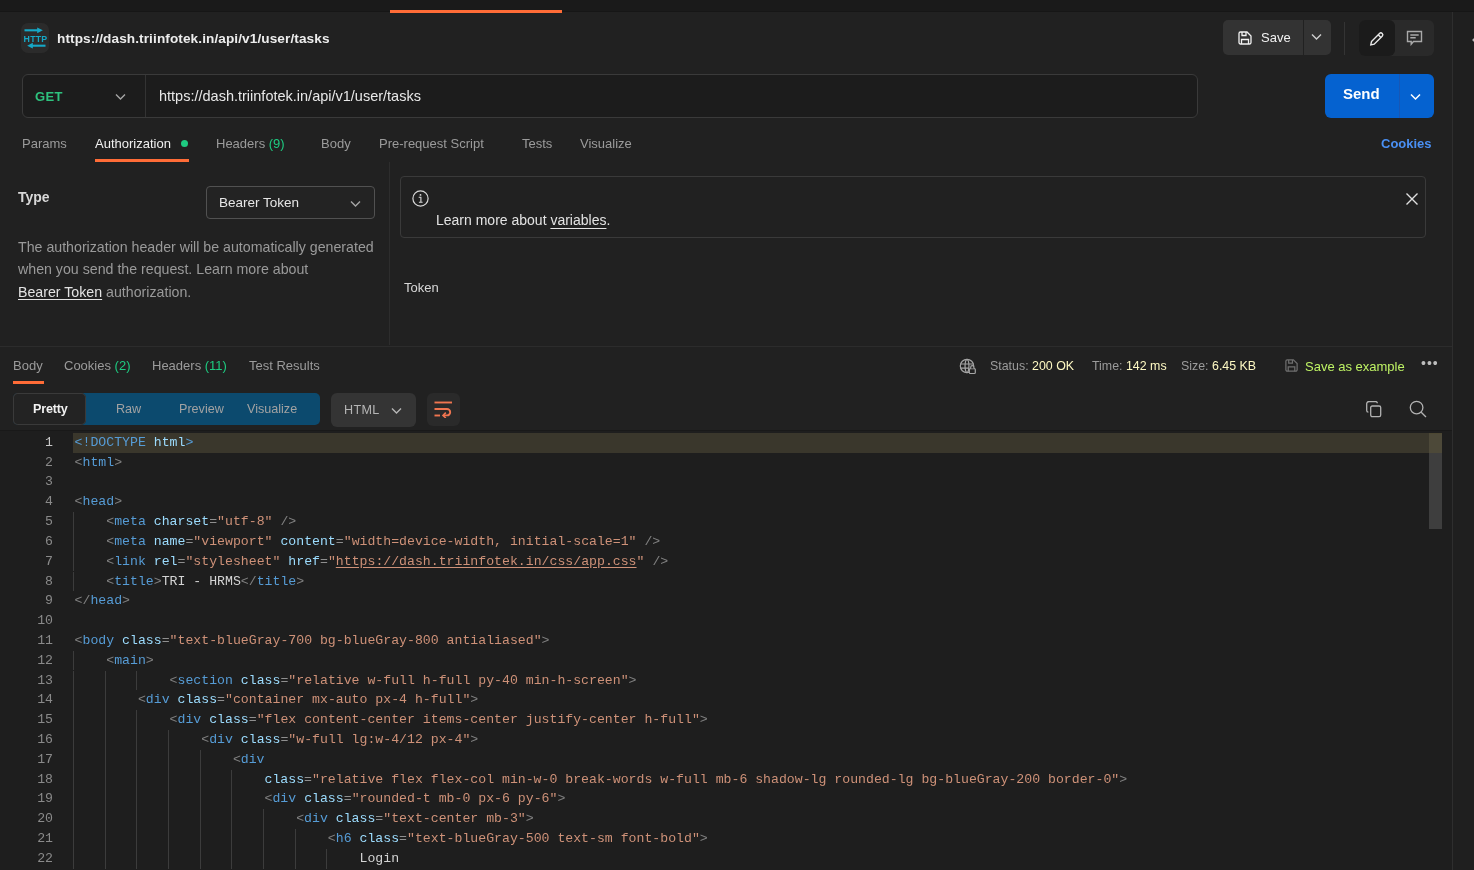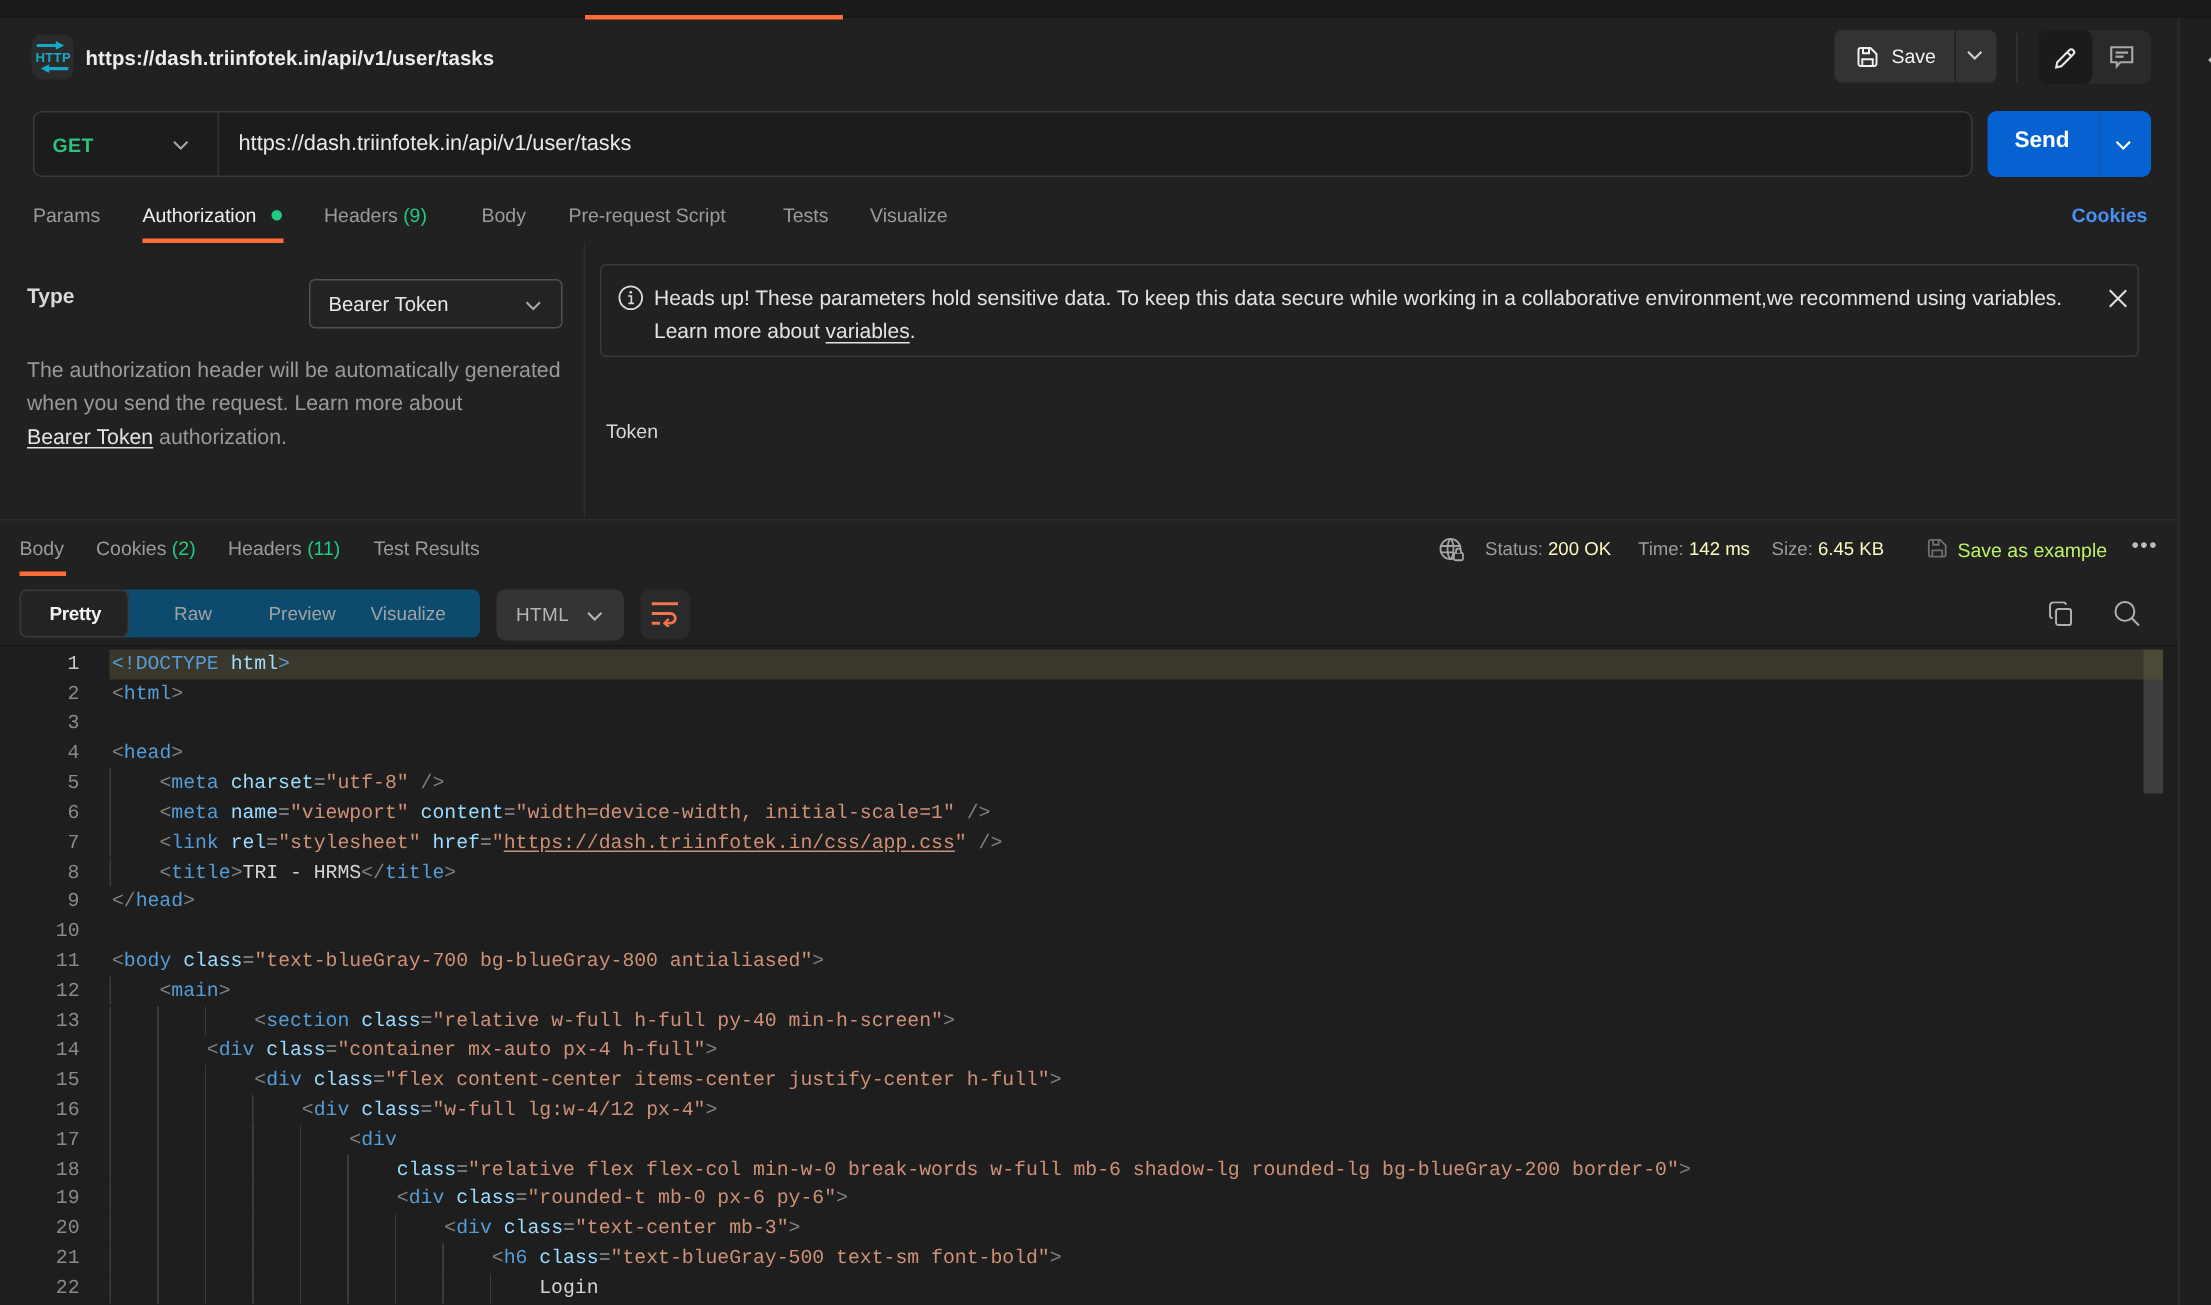--- a/index.html
+++ b/index.html
@@ -12,21 +12,21 @@
 #httpico{position:absolute;left:21px;top:10px;width:28px;height:30px;background:#2b2b2b;border-radius:7px}
 #httpico svg{position:absolute;left:2px;top:3px}
 #hdrtitle{position:absolute;left:57px;top:18px;font-size:13.6px;font-weight:bold;color:#ededed;letter-spacing:.1px}
 #savebtn{position:absolute;left:1223px;top:7px;width:108px;height:35px;background:#333333;border-radius:5px;color:#f2f2f2;font-size:13px}
 #savebtn .txt{position:absolute;left:38px;top:10px}
 #savebtn .dvd{position:absolute;left:80px;top:0;width:1px;height:35px;background:#212121}
 #hdrdvd{position:absolute;left:1344px;top:9px;width:1px;height:33px;background:#343434}
 #editgrp{position:absolute;left:1359px;top:7px;width:75px;height:36px;background:#2a2a2a;border-radius:6px}
 #editgrp .pen{position:absolute;left:0;top:0;width:36px;height:36px;background:#1b1b1b;border-radius:6px}
 
-#urlbox{position:absolute;left:22px;top:74px;width:1293px;height:44px;background:#1c1c1c;border:1px solid #3a3a3a;border-radius:6px}
+#urlbox{position:absolute;left:22px;top:74px;width:1176px;height:44px;background:#1c1c1c;border:1px solid #3a3a3a;border-radius:6px}
 #urlbox .get{position:absolute;left:12px;top:14px;font-size:13px;font-weight:bold;color:#2ec27e;letter-spacing:.3px}
 #urlbox .dvd{position:absolute;left:122px;top:0;width:1px;height:42px;background:#333}
 #urlbox .url{position:absolute;left:136px;top:13px;font-size:14.5px;color:#e8e8e8}
 #send{position:absolute;left:1325px;top:74px;width:109px;height:44px;background:#0562d0;border-radius:6px;color:#fff}
 #send .txt{position:absolute;left:18px;top:11px;font-size:15px;font-weight:bold}
 #send .dvd{position:absolute;left:74px;top:0;width:1px;height:44px;background:#1857b5}
 
 #reqtabs{position:absolute;left:0;top:128px;width:1452px;height:34px;font-size:13px;color:#9b9b9b}
 #reqtabs > span{position:absolute;top:8px}
 #reqtabs .on{color:#f0f0f0}
@@ -170,21 +170,20 @@
         <path d="M1 1.5 L5.5 6 L10 1.5"></path>
       </svg>
   </div>
   <div id="authdesc">The authorization header will be automatically generated<br>when you send the request. Learn more about<br><span class="wl">Bearer Token</span> authorization.</div>
   <div id="banner">
     <svg style="position:absolute;left:11px;top:13px" width="17" height="17" viewBox="0 0 17 17">
       <circle cx="8.5" cy="8.5" r="7.6" fill="none" stroke="#d9d9d9" stroke-width="1.2"></circle>
       <circle cx="8.5" cy="4.9" r="0.9" fill="#d9d9d9"></circle>
       <path d="M6.7 7.3 L8.9 7.3 L8.9 12 M6.9 12.2 L10.6 12.2" stroke="#d9d9d9" stroke-width="1.1" fill="none"></path>
     </svg>
-    <div class="l1">Heads up! These parameters hold sensitive data. To keep this data secure while working in a collaborative environment,we recommend using variables.</div>
     <div class="l2">Learn more about <span class="u">variables</span>.</div>
     <svg class="x" viewBox="0 0 16 16" fill="none" stroke="#e0e0e0" stroke-width="1.4">
         <path d="M2.5 2.5 L13.5 13.5 M13.5 2.5 L2.5 13.5"></path>
       </svg>
   </div>
   <div id="tokenlbl">Token</div>
 </div>
 
 <div id="resp">
   <span class="tab on" style="left:13px">Body</span>

